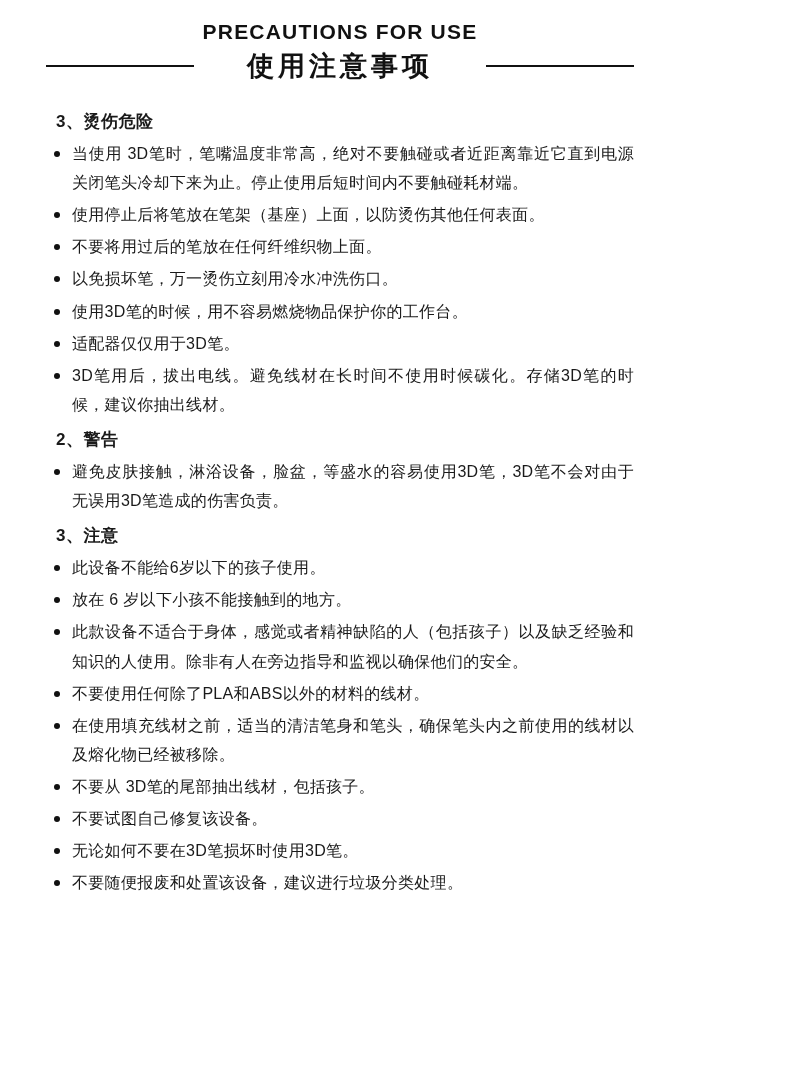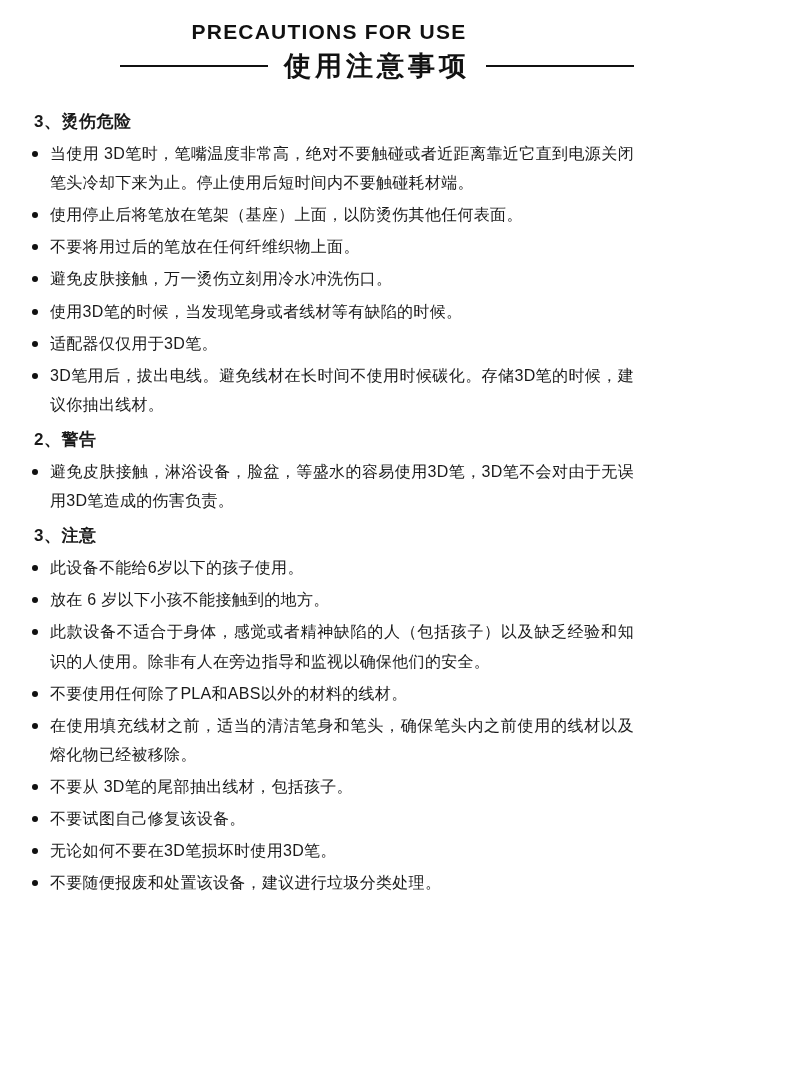--- a/index.html
+++ b/index.html
@@ -11,36 +11,37 @@
     width: 790px;
     height: 1088px;
     font-family: "Liberation Sans", "DejaVu Sans", sans-serif;
     color: #1a1a1a;
     overflow: hidden;
   }
   .page {
     width: 680px;
     height: 1088px;
     box-sizing: border-box;
-    padding: 14px 46px 0 24px;
+    padding: 14px 46px 0 46px;
     position: relative;
   }
   .title-en {
     text-align: center;
     font-size: 21px;
     font-weight: bold;
     letter-spacing: 1.2px;
     color: #111;
     margin: 6px 0 2px 0;
   }
   .title-cn-wrap {
     display: flex;
     align-items: center;
-    justify-content: flex-end;
+    justify-content: space-between;
     margin: 4px 0 26px 0;
+    gap: 17px;
   }
   .rule {
     height: 2px;
     background: #111;
     flex: 1 1 auto;
     max-width: 148px;
   }
   .title-cn {
     font-size: 27px;
     font-weight: bold;
@@ -92,22 +93,22 @@
     <div class="title-cn">使用注意事项</div>
     <div class="rule"></div>
   </div>
 
   <div class="section">
     <div class="section-head">3、烫伤危险</div>
     <ul class="items">
       <li>当使用 3D笔时，笔嘴温度非常高，绝对不要触碰或者近距离靠近它直到电源关闭笔头冷却下来为止。停止使用后短时间内不要触碰耗材端。</li>
       <li>使用停止后将笔放在笔架（基座）上面，以防烫伤其他任何表面。</li>
       <li>不要将用过后的笔放在任何纤维织物上面。</li>
-      <li>避免皮肤接触，万一烫伤立刻用冷水冲洗伤口。</li>
-      <li>使用3D笔的时候，当发现笔身或者线材等有缺陷的时候。</li>
+      <li>以免损坏笔，万一烫伤立刻用冷水冲洗伤口。</li>
+      <li>使用3D笔的时候，用不容易燃烧物品保护你的工作台。</li>
       <li>适配器仅仅用于3D笔。</li>
       <li>3D笔用后，拔出电线。避免线材在长时间不使用时候碳化。存储3D笔的时候，建议你抽出线材。</li>
     </ul>
   </div>
 
   <div class="section">
     <div class="section-head">2、警告</div>
     <ul class="items">
       <li>避免皮肤接触，淋浴设备，脸盆，等盛水的容易使用3D笔，3D笔不会对由于无误用3D笔造成的伤害负责。</li>
     </ul>

